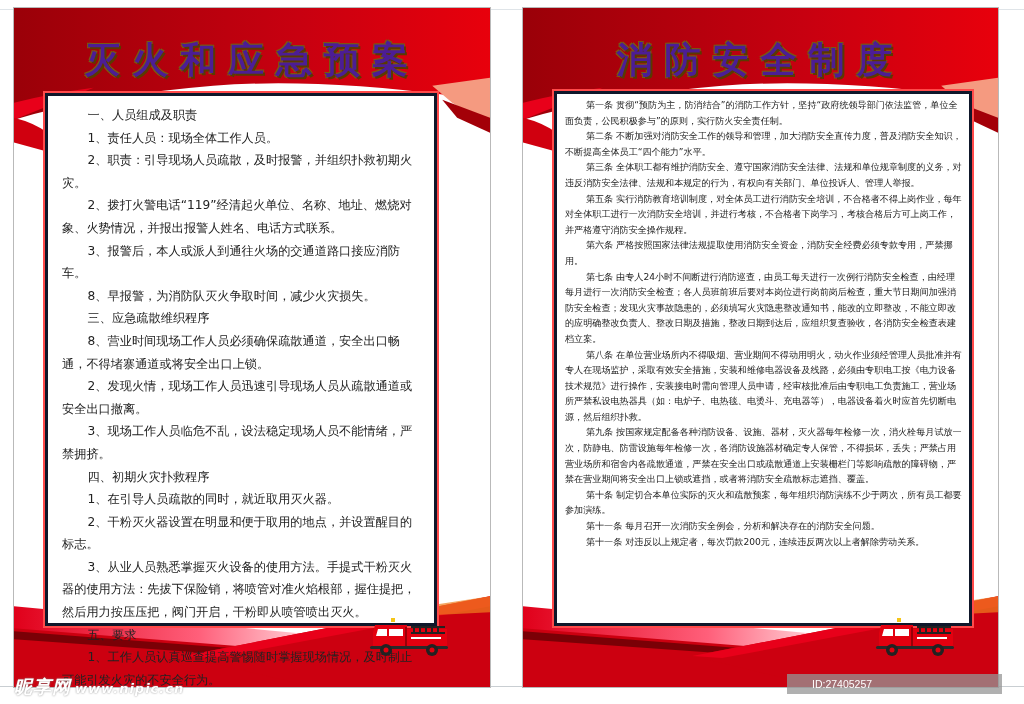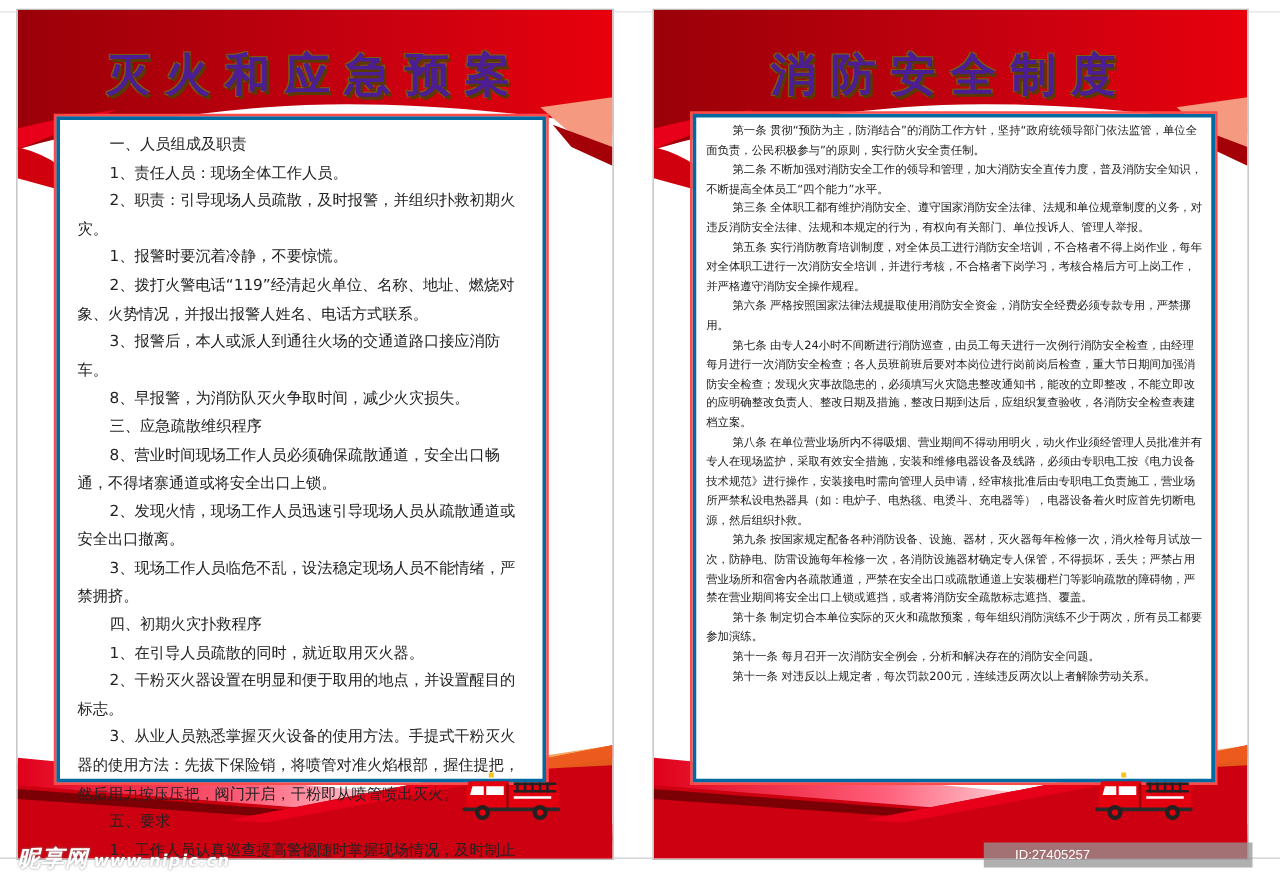--- a/index.html
+++ b/index.html
@@ -12,21 +12,21 @@
   .poster.left { left: 13px; width: 478px; }
   .poster.right { left: 522px; width: 477px; }
 
   .poster svg.deco { position:absolute; left:0; top:0; width:100%; height:100%; }
 
   .title { position: absolute; left: 0; right: 0; top: 28px; text-align: center;
            font-family: "DejaVu Serif", "Liberation Serif", serif; font-weight: bold;
            font-size: 36px; letter-spacing: 12px; color: #4c1d95;
            text-shadow: 2px 2px 0 #5a3a00, -1px -1px 0 #7a5a10, 1px -1px 0 #7a5a10, -1px 1px 0 #7a5a10; }
 
-  .panel { position: absolute; background: #fff; border: 3px solid #0369a1; outline: 2px solid #ff4a4a; }
+  .panel { position: absolute; background: #fff; border: 3px solid #0f172a; outline: 2px solid #ff4a4a; }
   .poster.left .panel { left: 31px; top: 85px; width: 392px; height: 533px; }
   .poster.right .panel { left: 31px; top: 83px; width: 418px; height: 535px; }
 
   .content-left { position: absolute; left: 14px; top: 8px; right: 12px; font-size: 12.2px; line-height: 22.6px; color: #222; }
   .content-left p { text-indent: 2.1em; }
   .content-left p.h { text-indent: 2.1em; }
 
   .content-right { position: absolute; left: 8px; top: 4px; right: 6px; font-size: 9.1px; line-height: 15.6px; color: #222; }
   .content-right p { text-indent: 2.3em; margin-bottom: 0px; }
 
@@ -76,21 +76,20 @@
     <path d="M320 614 L478 590 L478 606 Z" fill="#f08020" opacity="0.7"></path>
   </svg>
 
   <div class="title">灭火和应急预案</div>
 
   <div class="panel">
     <div class="content-left">
       <p class="h">一、人员组成及职责</p>
       <p>1、责任人员：现场全体工作人员。</p>
       <p>2、职责：引导现场人员疏散，及时报警，并组织扑救初期火灾。</p>
-      <p>1、报警时要沉着冷静，不要惊慌。</p>
       <p>2、拨打火警电话“119”经清起火单位、名称、地址、燃烧对象、火势情况，并报出报警人姓名、电话方式联系。</p>
       <p>3、报警后，本人或派人到通往火场的交通道路口接应消防车。</p>
       <p>8、早报警，为消防队灭火争取时间，减少火灾损失。</p>
       <p class="h">三、应急疏散维织程序</p>
       <p>8、营业时间现场工作人员必须确保疏散通道，安全出口畅通，不得堵寨通道或将安全出口上锁。</p>
       <p>2、发现火情，现场工作人员迅速引导现场人员从疏散通道或安全出口撤离。</p>
       <p>3、现场工作人员临危不乱，设法稳定现场人员不能情绪，严禁拥挤。</p>
       <p class="h">四、初期火灾扑救程序</p>
       <p>1、在引导人员疏散的同时，就近取用灭火器。</p>
       <p>2、干粉灭火器设置在明显和便于取用的地点，并设置醒目的标志。</p>

